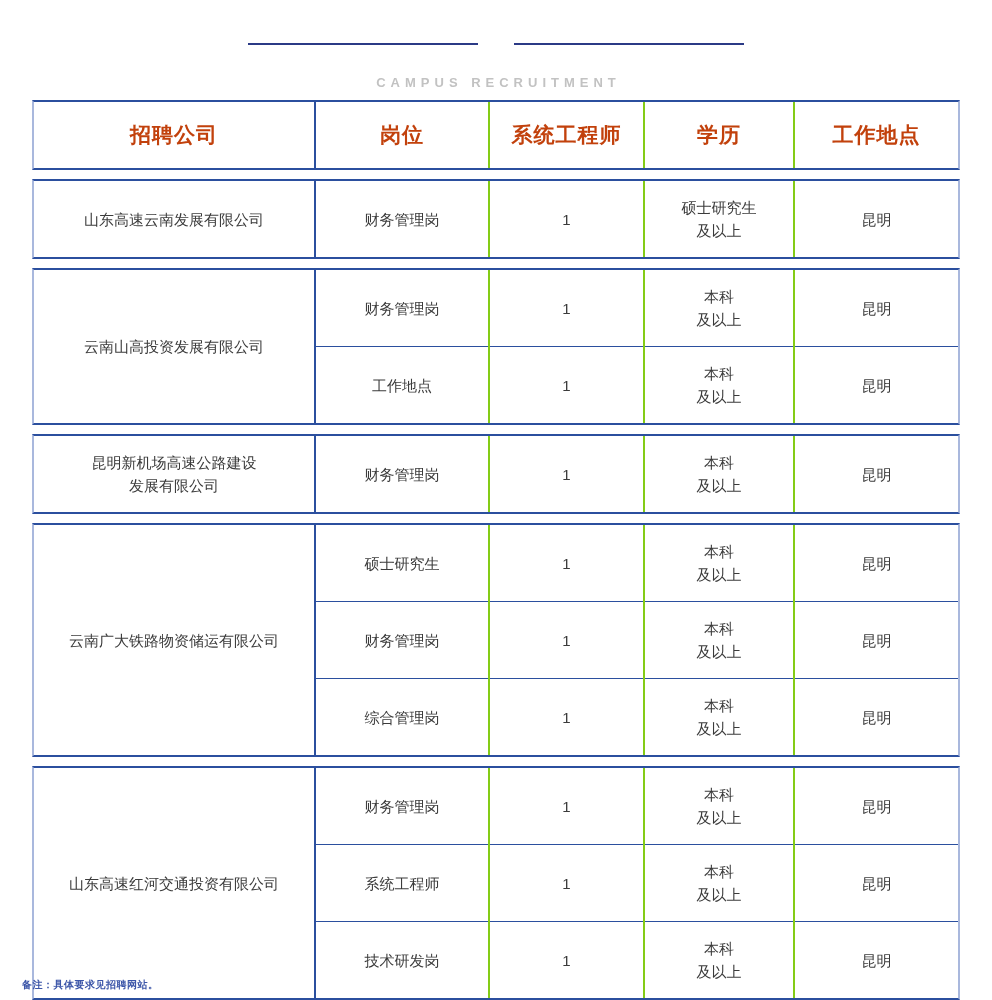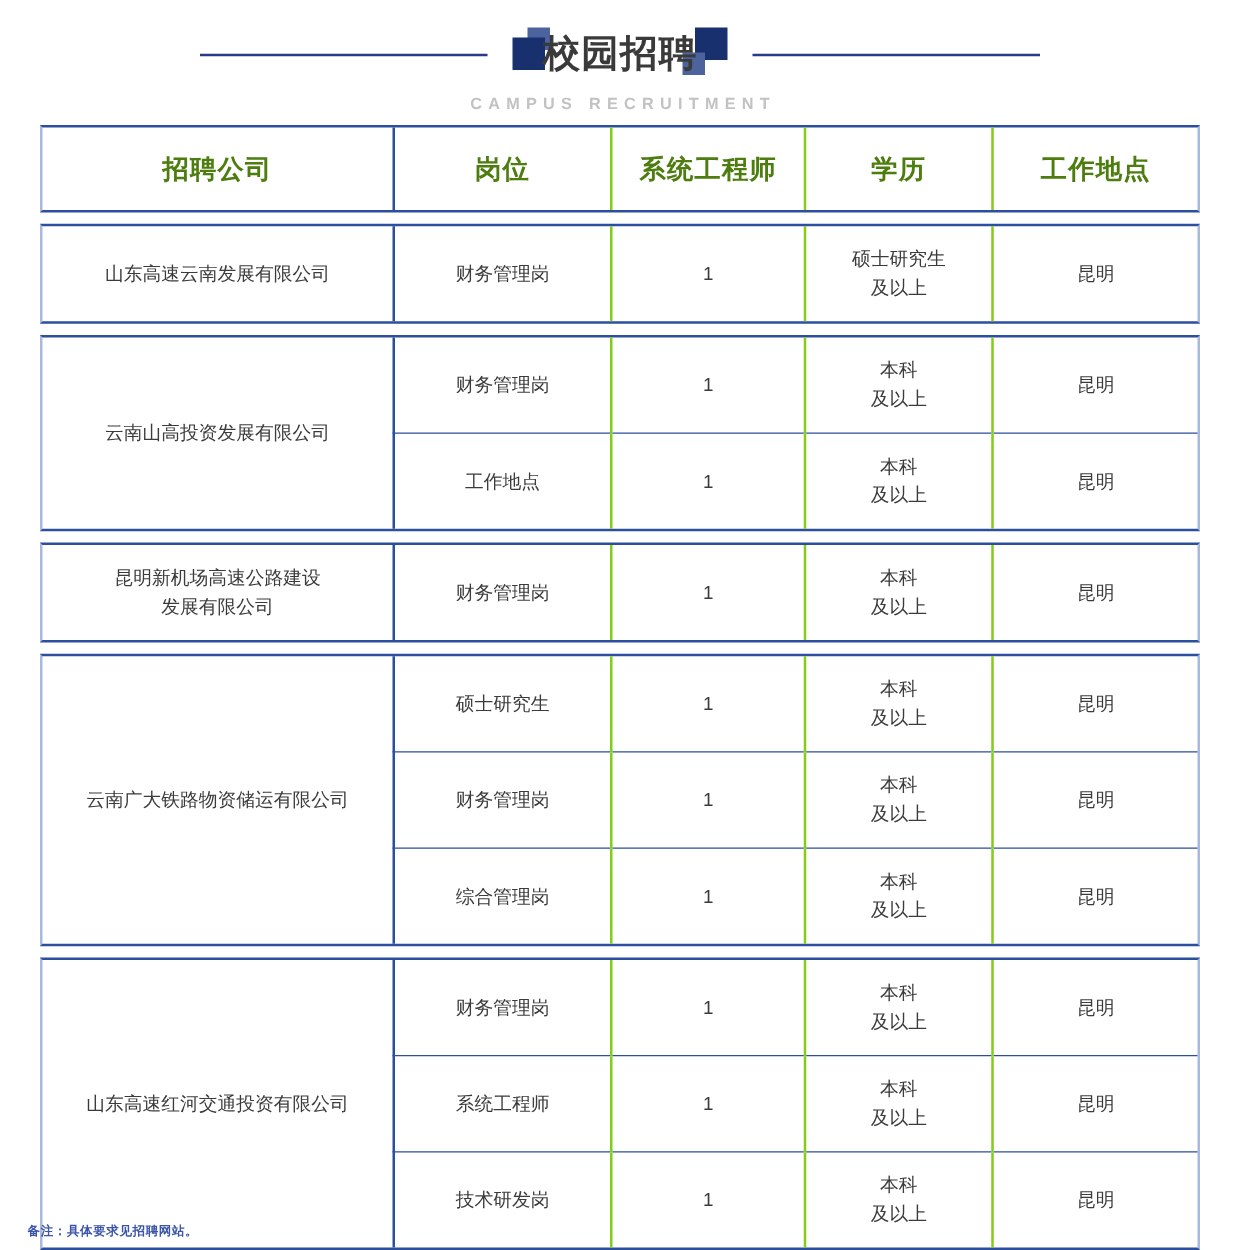--- a/index.html
+++ b/index.html
@@ -137,21 +137,21 @@
 
   
   .sep-strong { border-right: 2px solid #2b4f9e; }
   .sep-thin   { border-right: 2px solid #84cc16; }
   .row-line   { border-top: 1px solid #2b4f9e; }
 
   .head-block td {
     height: 66px;
     font-size: 21px;
     font-weight: bold;
-    color: #4d7c0f;
+    color: #c2410c;
     letter-spacing: 1px;
   }
 
   .cell {
     height: 76px;
     font-size: 15px;
     color: #3b3b3b;
     line-height: 23px;
   }
   .cell.company {
@@ -176,27 +176,20 @@
 </style>
 </head>
 <body>
 
 <div class="page">
 
   <div class="banner">
     <div class="banner-row">
       <span class="rule left"></span>
 
-      <span class="title-wrap">
-        <span class="deco deco-slate deco-l-slate"></span>
-        <span class="deco deco-nav deco-l-nav"></span>
-        <span class="title">校园招聘</span>
-        <span class="deco deco-nav deco-r-nav"></span>
-        <span class="deco deco-slate deco-r-slate"></span>
-      </span>
 
       <span class="rule right"></span>
     </div>
     <div class="subtitle">CAMPUS RECRUITMENT</div>
   </div>
 
   <div class="table-area">
 
     <div class="block head-block">
       <table>

